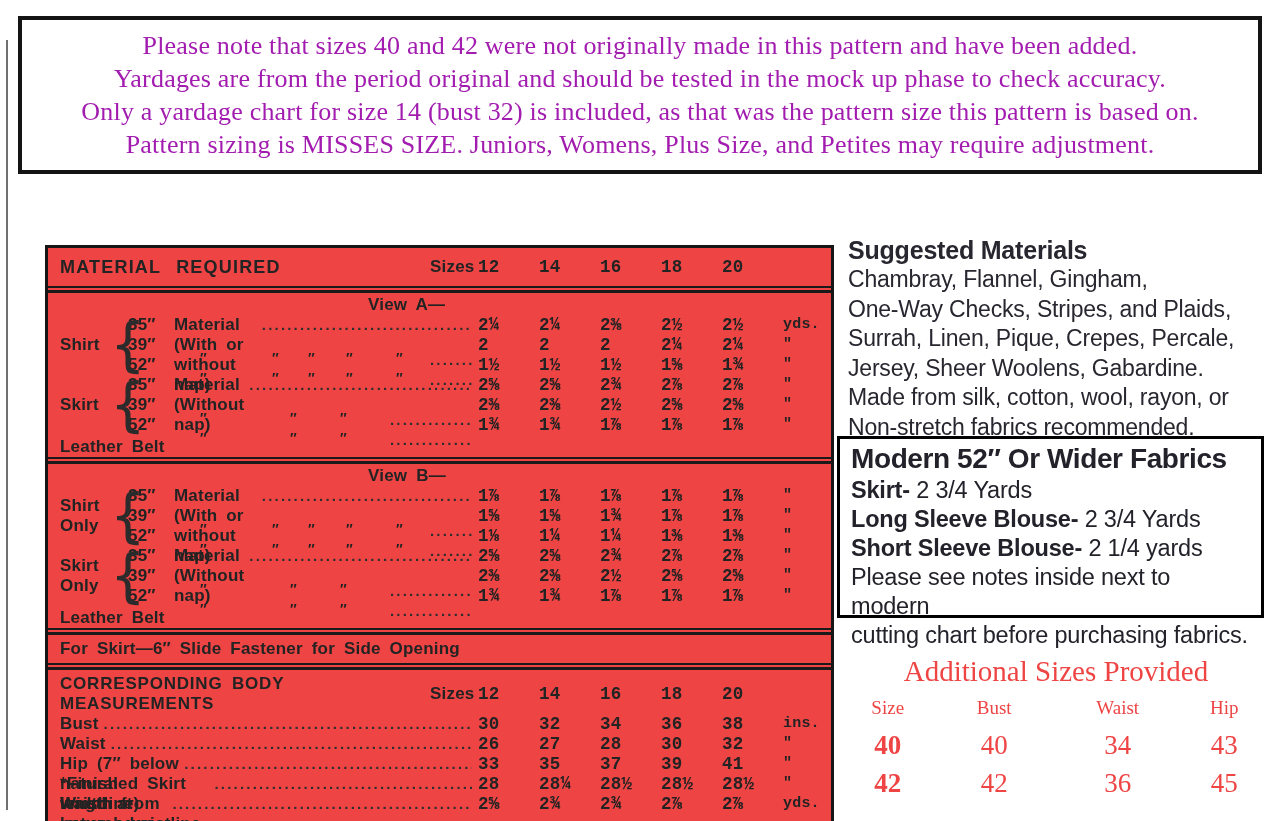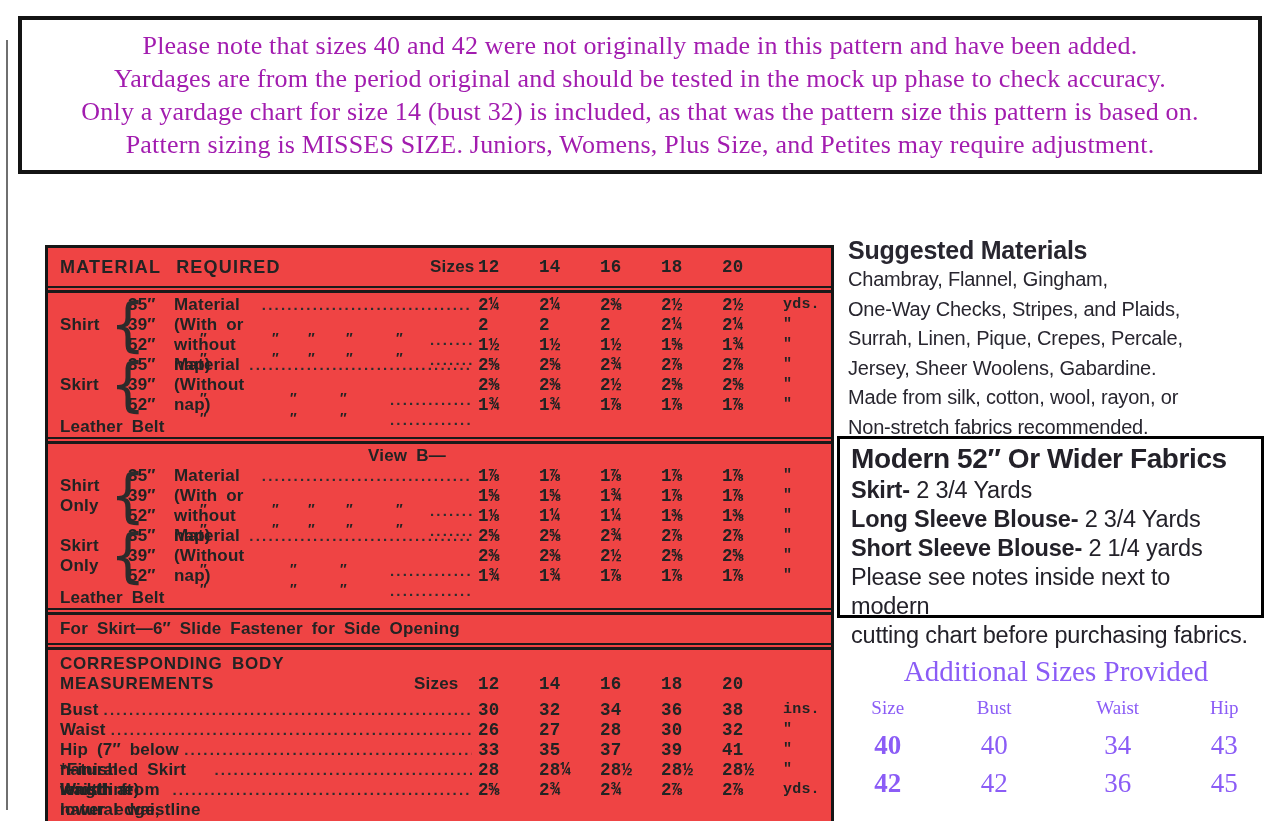--- a/index.html
+++ b/index.html
@@ -44,38 +44,38 @@
   .leader-abs { position:absolute; left:256px; right:6px; top:0; height:20px; overflow:hidden; white-space:nowrap; color:#2e2e2e; }
   .dm { position:absolute; top:-2px; font-size:14px; }
   .grow { display:flex; }
   .g-label { width:50px; flex:none; display:flex; flex-direction:column; justify-content:center; }
   .g-label span { height:20px; line-height:20px; }
   .g-brace { width:18px; flex:none; font-family:"DejaVu Sans", sans-serif; font-size:56px; line-height:60px; font-weight:400; color:#2b2b2b; transform:scaleY(1.04); }
   .g-rows { flex:1; min-width:0; }
   .frow { height:20px; line-height:20px; padding-top:2px; }
   .fast { height:28px; line-height:28px; padding:0 10px 0 12px; }
   .bm { padding:4px 10px 0 12px; }
-  .bm-head { display:flex; align-items:flex-end; margin-bottom:6px;gap:16px; }
+  .bm-head { display:flex; align-items:center; margin-bottom:0; }
   .bm-title { flex:1; }
   .bm-title span { display:block; height:20px; line-height:20px; font-size:17px; font-weight:700; letter-spacing:0.8px; }
 
   
   .suggested { position:absolute; left:848px; top:190px; width:420px; color:#28262f; }
   .sg-title { font-size:25px; font-weight:700; line-height:30px; letter-spacing:-0.2px;margin-top:45px; }
-  .sg-line { font-size:20px; line-height:29.5px; letter-spacing:-0.2px; }
+  .sg-line { font-size:23px; line-height:29.5px; letter-spacing:-0.2px; }
 
   .modern-box {
     position:absolute; left:837px; top:436px; width:427px; height:182px;
     border:3px solid #000; background:#fff; padding:3px 11px; color:#232129;
   }
   .mb-title { font-size:28px; font-weight:700; line-height:34px; letter-spacing:-0.4px; }
   .mb-line { font-size:23.5px; line-height:29px; letter-spacing:-0.2px; }
   .mb-line b { font-weight:700; }
 
-  .additional { position:absolute; left:843px; top:652px; width:426px; font-family:"Liberation Serif", serif; color:#8b5cf6; }
+  .additional { position:absolute; left:843px; top:652px; width:426px; font-family:"Liberation Serif", serif; color:#ef4444; }
   .as-title { text-align:center; font-size:29px; line-height:38px; }
   .as-grid { display:grid; grid-template-columns:21% 29% 29% 21%; text-align:center; }
   .as-head { font-size:19px; font-weight:400; line-height:36px; }
   .as-cell { font-size:27px; line-height:38px; }
   .as-size { font-weight:700; }
 </style>
 </head>
 <body>
 
 <div class="page-edge"></div>
@@ -98,20 +98,21 @@
       <span class="c-val">16</span>
       <span class="c-val">18</span>
       <span class="c-val">20</span>
       <span class="c-unit"></span>
     </span>
   </div>
 
   <div class="dbl"></div>
 
   <div class="sec">
+    <div class="vhead">View A—</div>
 
     <div class="grow">
       <span class="g-label">
           <span>Shirt</span>
         </span>
       <span class="g-brace">{</span>
       <span class="g-rows">
         <div class="trow">
           <span class="c-w">35″</span>
           <span class="c-desc">

